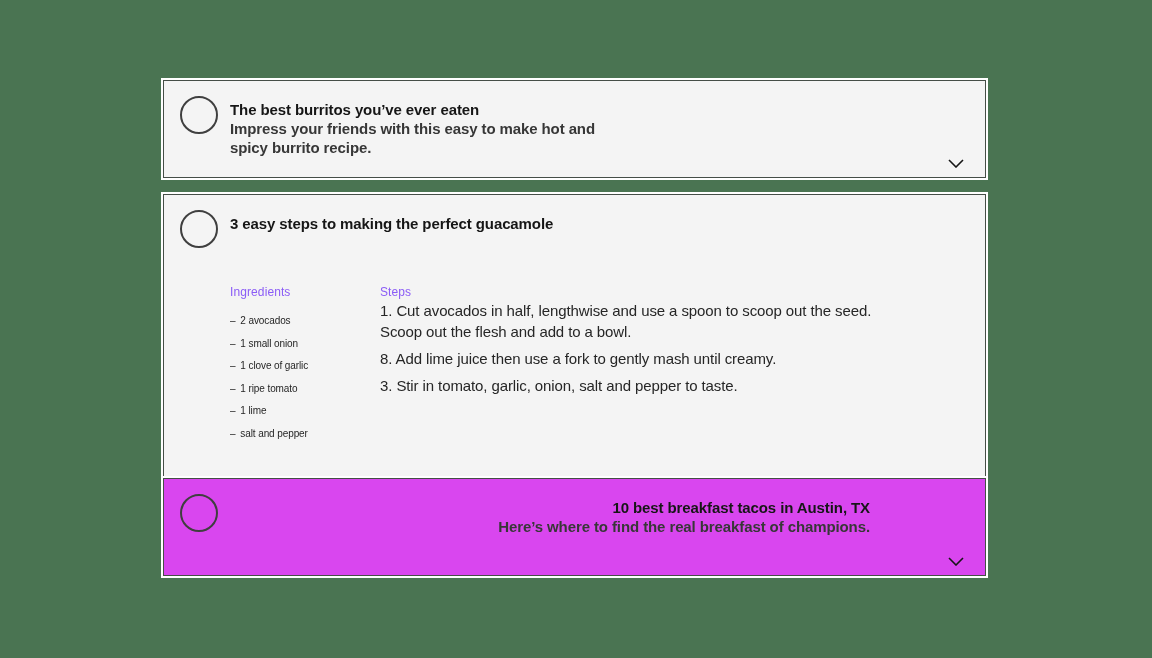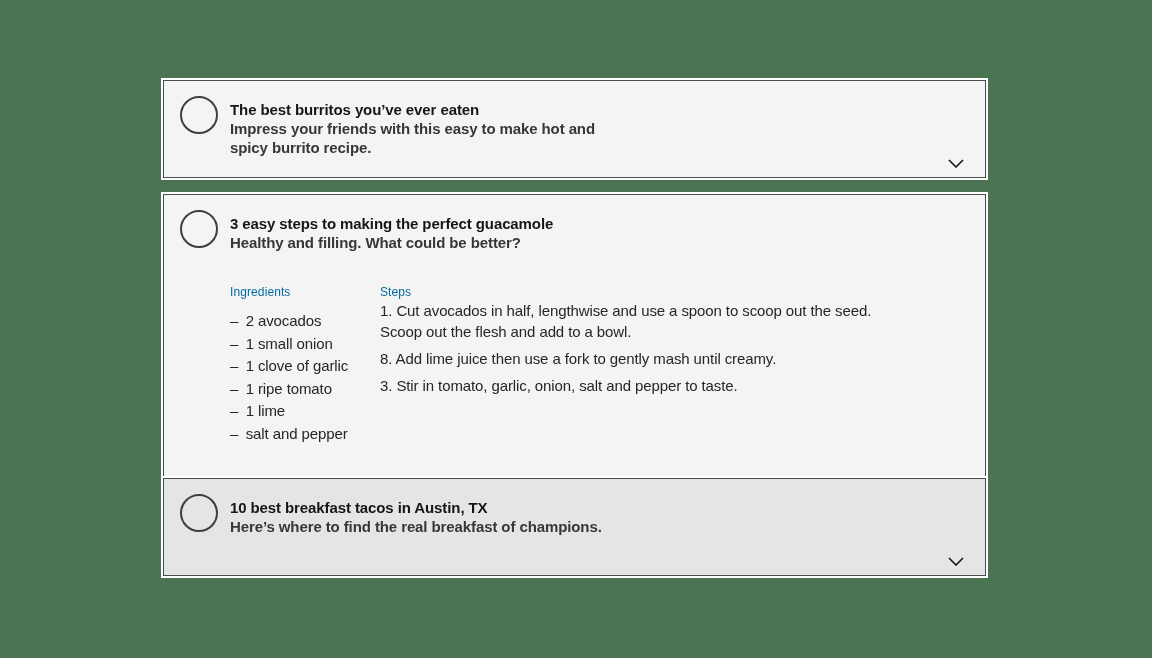--- a/index.html
+++ b/index.html
@@ -65,30 +65,30 @@
   .col {
     position: absolute;
     top: 90px;
   }
   .col-ingredients { left: 66px;  width: 160px; }
   .col-steps       { left: 216px; width: 520px; }
   .col-label {
     margin: 0;
     font-size: 12px;
     line-height: 15px;
-    color: #0369a1;
+    color: #8b5cf6;
     letter-spacing: 0.1px;
   }
   .ingredient-list {
     list-style: none;
     margin: 10px 0 0 0;
     padding: 0;
   }
   .ingredient-list li {
-    font-size: 15px;
+    font-size: 10px;
     line-height: 22.6px;
     color: #262626;
     letter-spacing: -0.1px;
   }
   .steps-list { }
   .steps-list p.step {
     margin: 0 0 6px 0;
     font-size: 15px;
     line-height: 21px;
     color: #262626;
@@ -112,21 +112,20 @@
       <svg width="16" height="9" viewBox="0 0 16 9">
           <polyline points="1,1 8,8 15,1" fill="none" stroke="#161616" stroke-width="1.6"></polyline>
         </svg>
     </span>
   </section>
 
   <section class="card card-2" style="background: rgb(244, 244, 244); border-color: rgb(69, 78, 71);">
     <span class="avatar"></span>
     <div class="header-text">
       <h3 class="card-title">3 easy steps to making the perfect guacamole</h3>
-      <p class="card-desc">Healthy and filling. What could be better?</p>
     </div>
 
     <div class="col col-ingredients">
       <p class="col-label">Ingredients</p>
       <ul class="ingredient-list">
           <li>– 2 avocados</li>
           <li>– 1 small onion</li>
           <li>– 1 clove of garlic</li>
           <li>– 1 ripe tomato</li>
           <li>– 1 lime</li>
@@ -144,21 +143,21 @@
         </div>
     </div>
 
     <span class="chevron">
       <svg width="16" height="9" viewBox="0 0 16 9">
           <polyline points="1,8 8,1 15,8" fill="none" stroke="#161616" stroke-width="1.6"></polyline>
         </svg>
     </span>
   </section>
 
-  <section class="card card-3" style="background: #e5e5e5; border-color: rgb(69, 78, 71);">
+  <section class="card card-3" style="background: #d946ef; border-color: rgb(69, 78, 71); text-align: right;">
     <span class="avatar"></span>
     <div class="header-text">
       <h3 class="card-title">10 best breakfast tacos in Austin, TX</h3>
       <p class="card-desc">Here’s where to find the real breakfast of champions.</p>
     </div>
     <span class="chevron">
       <svg width="16" height="9" viewBox="0 0 16 9">
           <polyline points="1,1 8,8 15,1" fill="none" stroke="#161616" stroke-width="1.6"></polyline>
         </svg>
     </span>

